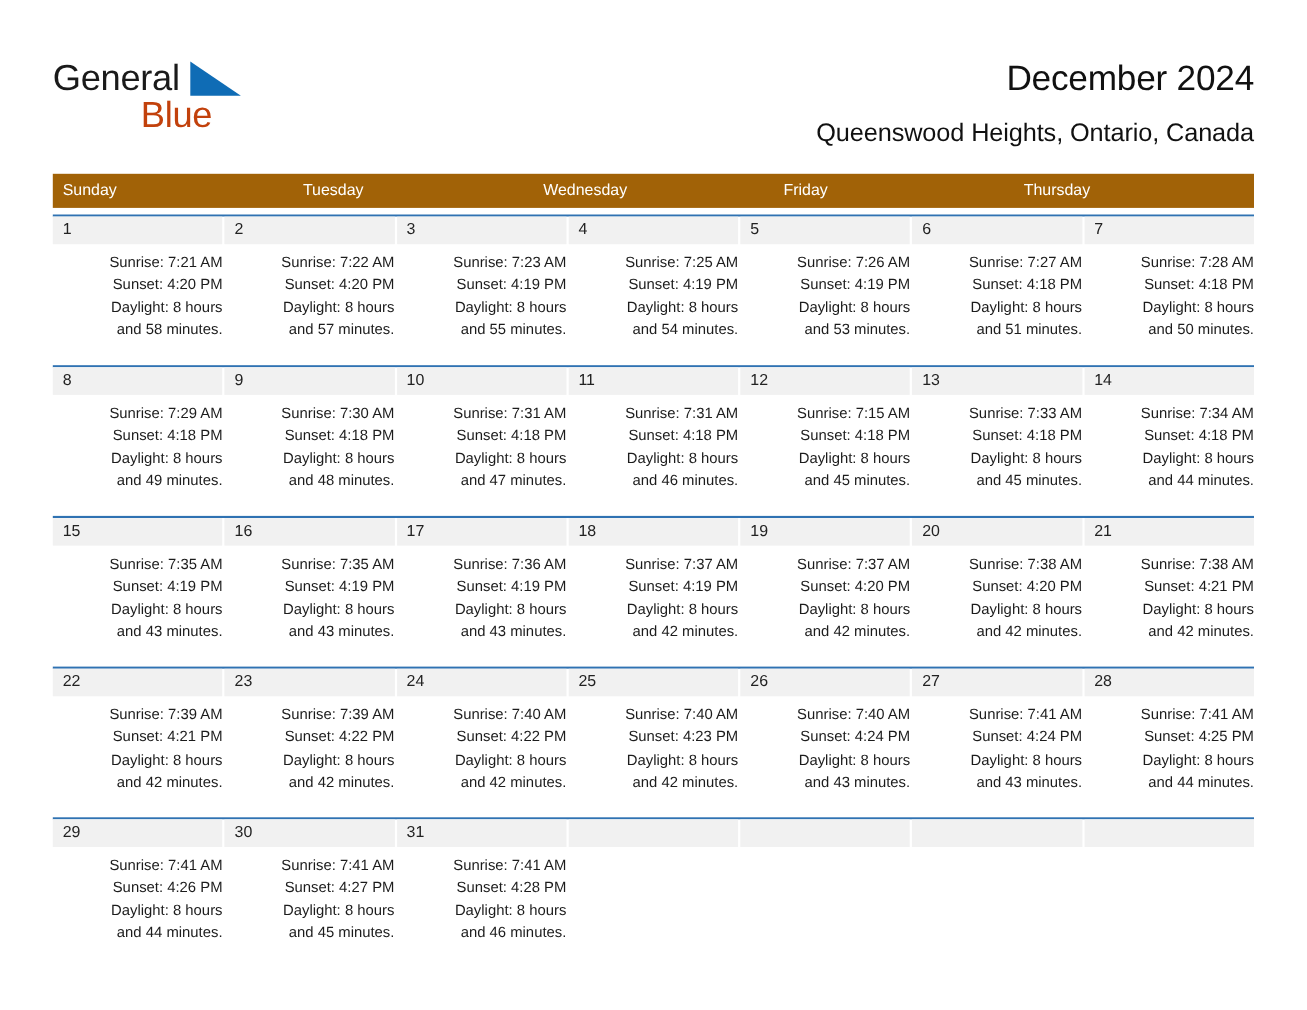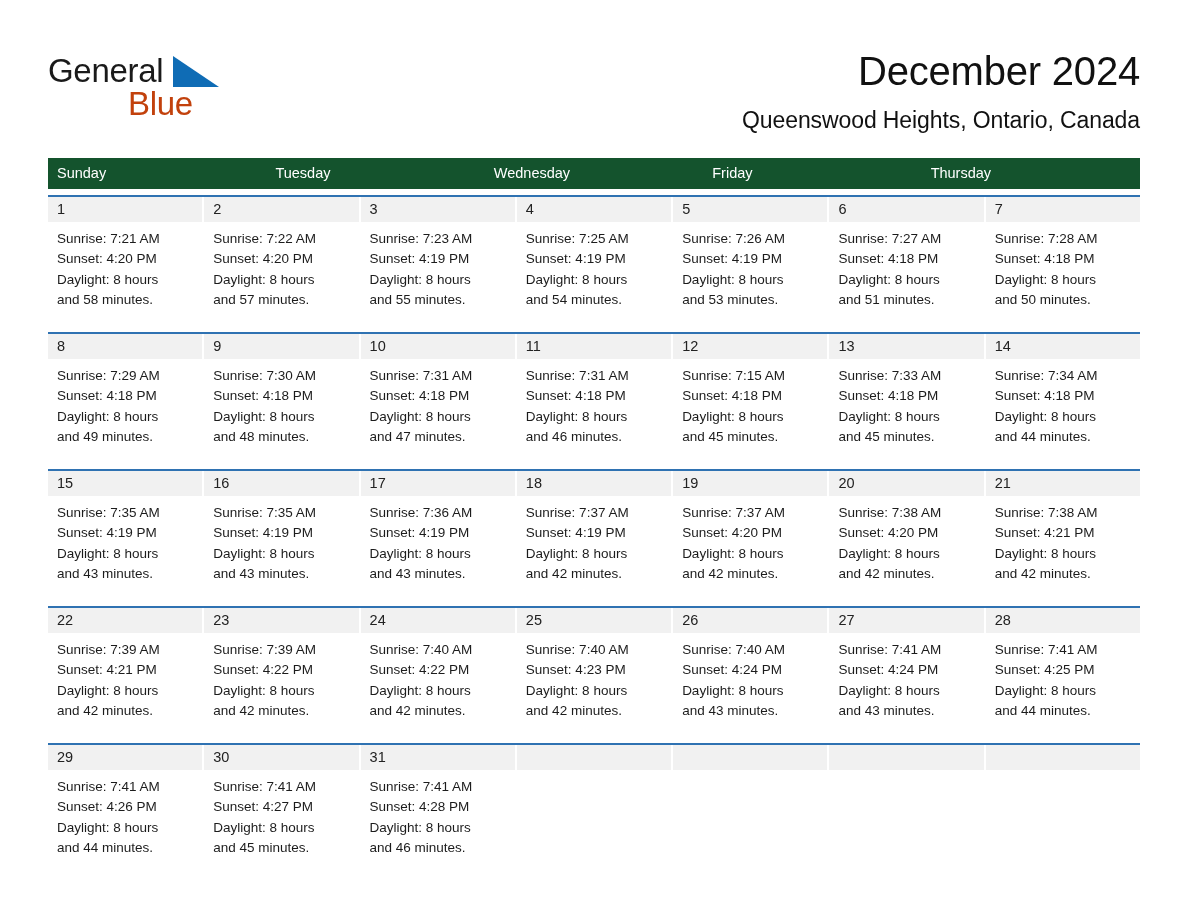--- a/index.html
+++ b/index.html
@@ -60,21 +60,21 @@
     font-size: 33px;
     color: #c2410c;
     letter-spacing: -0.3px;
     line-height: 36px;
   }
   .title-block {
     text-align: right;
     padding-top: 2px;
   }
   .cal-title {
-    font-size: 40px;
+    font-size: 32px;
     color: #111111;
     font-weight: 400;
     line-height: 50px;
     letter-spacing: -0.2px;
   }
   .cal-subtitle {
     font-size: 23px;
     color: #111111;
     font-weight: 400;
     line-height: 30px;
@@ -84,21 +84,21 @@
 
   
   .calendar {
     position: absolute;
     left: 48px;
     top: 158px;
     width: 1092px;
   }
   .dow-header {
     display: flex;
-    background: #14532d;
+    background: #a16207;
     height: 31px;
   }
   .dow-cell {
     flex: 1 1 0;
     color: #ffffff;
     font-size: 14.5px;
     line-height: 31px;
     padding-left: 9px;
     white-space: nowrap;
   }
@@ -122,20 +122,21 @@
     line-height: 25px;
     margin-right: 2px;
   }
   .daynum-cell:last-child { margin-right: 0; }
   .daynum-cell.empty { color: transparent; }
 
   .week-body {
     display: flex;
     height: 104px;
     padding-top: 7px;
+    text-align: right;
   }
   .day-cell {
     flex: 1 1 0;
     padding-left: 9px;
     margin-right: 2px;
   }
   .day-cell:last-child { margin-right: 0; }
   .day-line {
     font-size: 13.5px;
     color: #1c1c1c;

